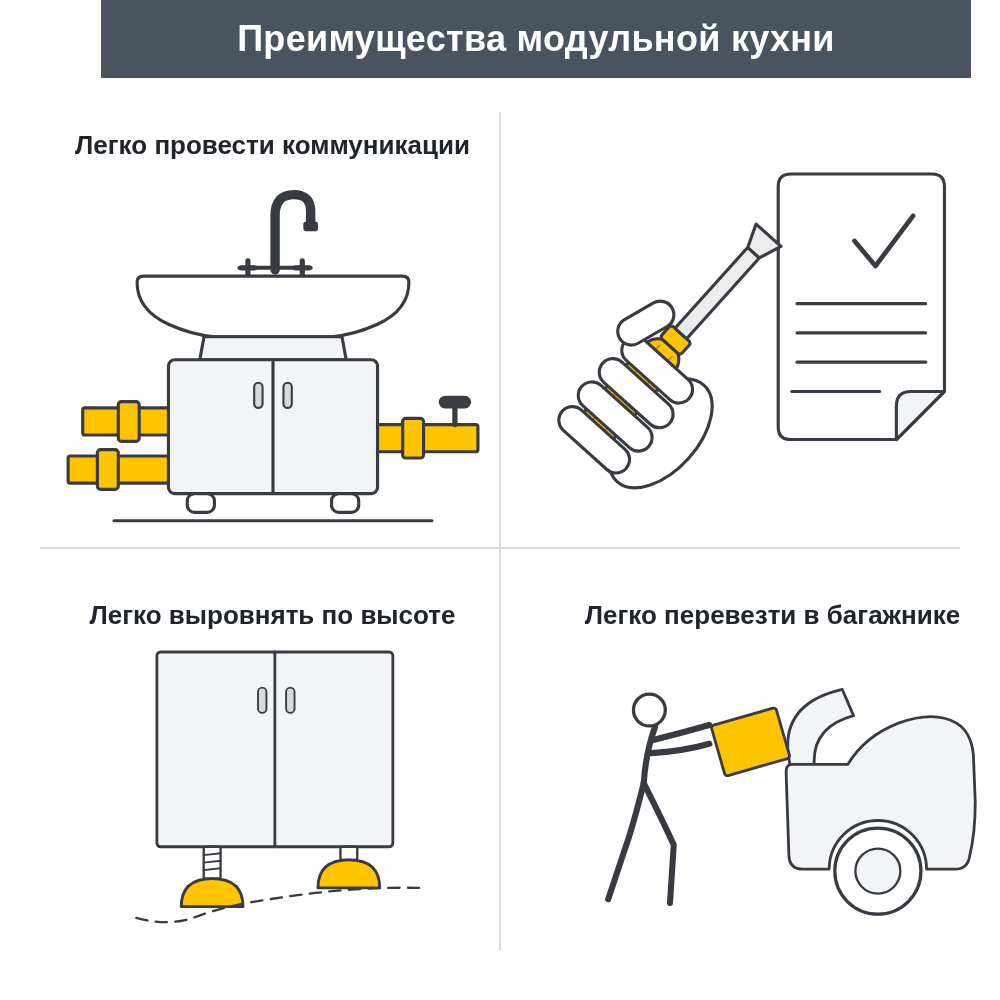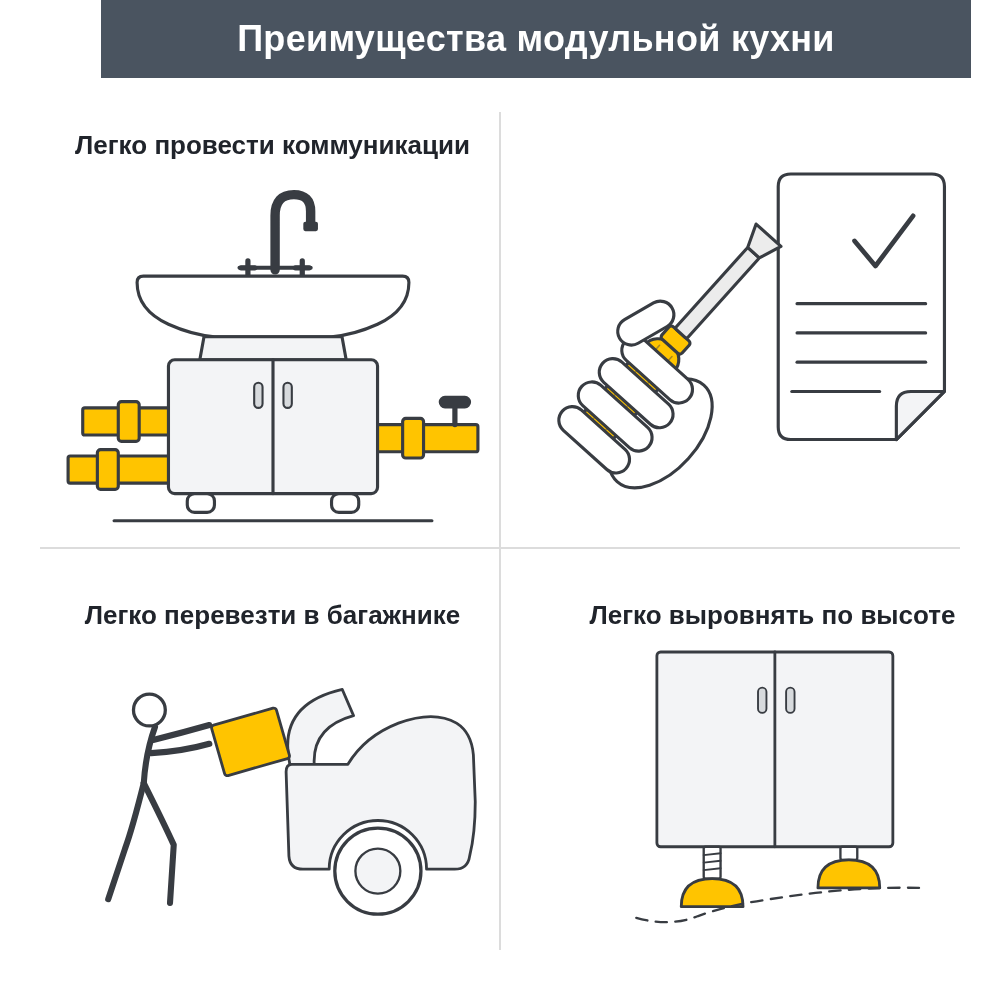--- a/index.html
+++ b/index.html
@@ -138,20 +138,48 @@
                 <rect x="118" y="216" width="26" height="82" rx="13"></rect>
                 <rect x="128" y="206" width="58" height="26" rx="13" transform="rotate(18 157 219)"></rect>
               </g>
             </g>
           </g>
         </svg>
       </div>
     </section>
 
     <section class="panel">
+      <h2>Легко выровнять по высоте</h2>
+      <div class="illo">
+        <svg viewBox="0 0 440 330" preserveAspectRatio="xMidYMid meet">
+          <g stroke="var(--outline,#383c42)" stroke-width="3" stroke-linecap="round" stroke-linejoin="round">
+            <g>
+              <rect x="96" y="16" width="252" height="208" rx="4" fill="var(--panel-fill,#f3f4f6)"></rect>
+              <line x1="222" y1="16" x2="222" y2="224" fill="none"></line>
+              <rect x="204" y="54" width="9" height="27" rx="4.5" fill="#d7dadd" stroke-width="2"></rect>
+              <rect x="234" y="54" width="9" height="27" rx="4.5" fill="#d7dadd" stroke-width="2"></rect>
+            </g>
+            <g>
+              <rect x="146" y="224" width="18" height="34" rx="2" fill="#ffffff" stroke-width="2.5"></rect>
+              <line x1="146" y1="233" x2="164" y2="231" stroke-width="2"></line>
+              <line x1="146" y1="241" x2="164" y2="239" stroke-width="2"></line>
+              <line x1="146" y1="249" x2="164" y2="247" stroke-width="2"></line>
+              <path d="M122 288 Q122 258 155 258 Q188 258 188 288 Z" fill="var(--accent-yellow,#ffc400)"></path>
+            </g>
+            <g>
+              <rect x="292" y="224" width="18" height="14" rx="2" fill="#ffffff" stroke-width="2.5"></rect>
+              <path d="M268 268 Q268 238 301 238 Q334 238 334 268 Z" fill="var(--accent-yellow,#ffc400)"></path>
+            </g>
+            <path fill="none" stroke-width="2.5" stroke-dasharray="12 9" d="M74 300 Q110 310 140 298 Q170 287 210 281 Q260 273 300 270 Q340 267 376 268"></path>
+          </g>
+        </svg>
+      </div>
+    </section>
+
+    <section class="panel">
       <h2>Легко перевезти в багажнике</h2>
       <div class="illo">
         <svg viewBox="0 0 440 330" preserveAspectRatio="xMidYMid meet">
           <g stroke="var(--outline,#383c42)" stroke-width="3" stroke-linecap="round" stroke-linejoin="round" fill="none">
             <g stroke-width="6.5">
               <circle cx="88" cy="78" r="17" fill="#ffffff" stroke-width="3.5"></circle>
               <path d="M94 96 Q84 124 82 156"></path>
               <path d="M92 110 Q124 102 152 94"></path>
               <path d="M90 124 Q124 122 152 114"></path>
               <path d="M82 156 Q104 200 114 222 L110 284"></path>
@@ -164,42 +192,14 @@
               <circle cx="332" cy="250" r="24" fill="var(--panel-fill,#f3f4f6)" stroke-width="2.5"></circle>
             </g>
             <g transform="rotate(-16 196 112)">
               <rect x="160" y="84" width="72" height="56" rx="3" fill="var(--accent-yellow,#ffc400)"></rect>
             </g>
           </g>
         </svg>
       </div>
     </section>
 
-    <section class="panel">
-      <h2>Легко выровнять по высоте</h2>
-      <div class="illo">
-        <svg viewBox="0 0 440 330" preserveAspectRatio="xMidYMid meet">
-          <g stroke="var(--outline,#383c42)" stroke-width="3" stroke-linecap="round" stroke-linejoin="round">
-            <g>
-              <rect x="96" y="16" width="252" height="208" rx="4" fill="var(--panel-fill,#f3f4f6)"></rect>
-              <line x1="222" y1="16" x2="222" y2="224" fill="none"></line>
-              <rect x="204" y="54" width="9" height="27" rx="4.5" fill="#d7dadd" stroke-width="2"></rect>
-              <rect x="234" y="54" width="9" height="27" rx="4.5" fill="#d7dadd" stroke-width="2"></rect>
-            </g>
-            <g>
-              <rect x="146" y="224" width="18" height="34" rx="2" fill="#ffffff" stroke-width="2.5"></rect>
-              <line x1="146" y1="233" x2="164" y2="231" stroke-width="2"></line>
-              <line x1="146" y1="241" x2="164" y2="239" stroke-width="2"></line>
-              <line x1="146" y1="249" x2="164" y2="247" stroke-width="2"></line>
-              <path d="M122 288 Q122 258 155 258 Q188 258 188 288 Z" fill="var(--accent-yellow,#ffc400)"></path>
-            </g>
-            <g>
-              <rect x="292" y="224" width="18" height="14" rx="2" fill="#ffffff" stroke-width="2.5"></rect>
-              <path d="M268 268 Q268 238 301 238 Q334 238 334 268 Z" fill="var(--accent-yellow,#ffc400)"></path>
-            </g>
-            <path fill="none" stroke-width="2.5" stroke-dasharray="12 9" d="M74 300 Q110 310 140 298 Q170 287 210 281 Q260 273 300 270 Q340 267 376 268"></path>
-          </g>
-        </svg>
-      </div>
-    </section>
-
   </div>
 </div>
 
 </body></html>

